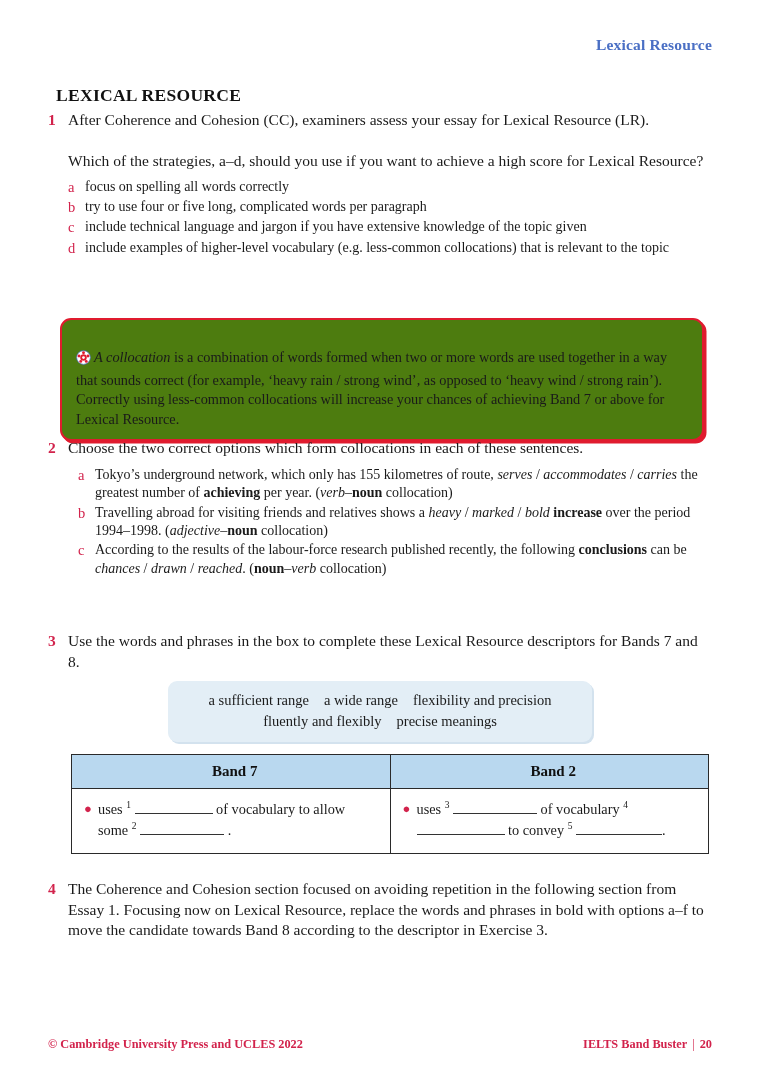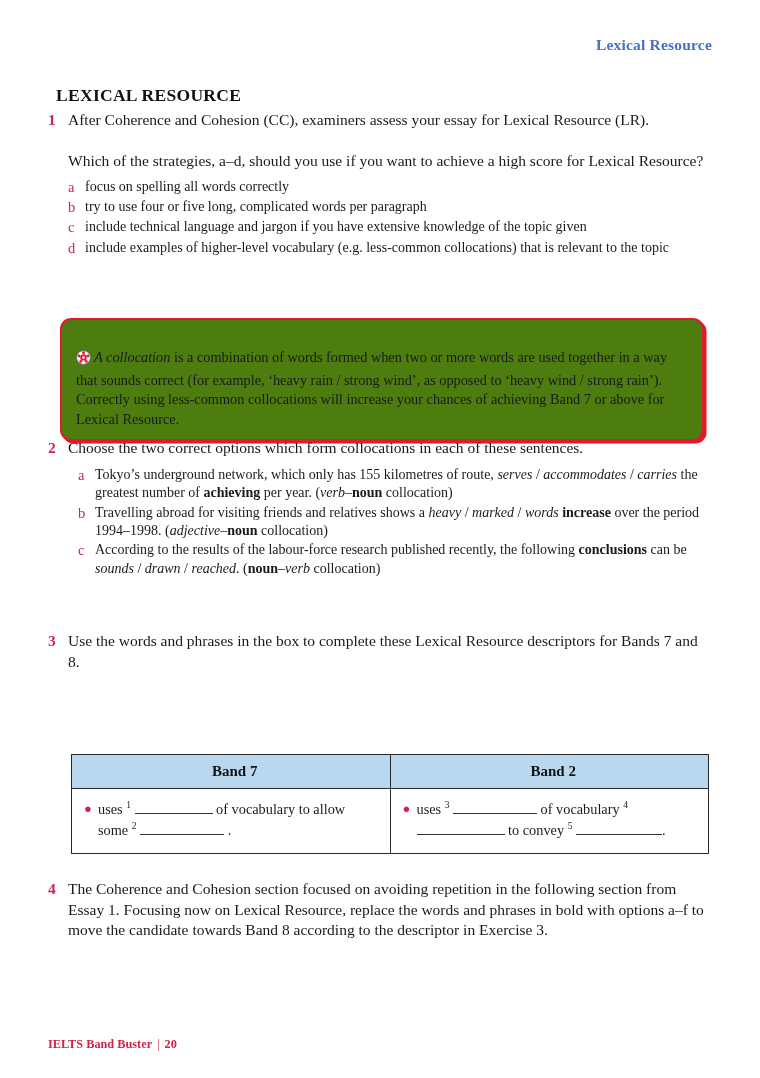--- a/index.html
+++ b/index.html
@@ -288,38 +288,46 @@
         <p>Choose the two correct options which form collocations in each of these sentences.</p>
       </div>
     </div>
     <div class="sublist indent2">
       <div class="sub-row">
         <div class="sub-letter">a</div>
         <div class="sub-text"><span>Tokyo’s underground network, which only has 155 kilometres of route, </span><i>serves</i><span> / </span><i>accommodates</i><span> / </span><i>carries</i><span> the greatest number of </span><b>achieving</b><span> per year. (</span><i>verb</i><span>–</span><b>noun</b><span> collocation)</span></div>
       </div>
       <div class="sub-row">
         <div class="sub-letter">b</div>
-        <div class="sub-text"><span>Travelling abroad for visiting friends and relatives shows a </span><i>heavy</i><span> / </span><i>marked</i><span> / </span><i>words</i><span> </span><b>increase</b><span> over the period 1994–1998. (</span><i>adjective</i><span>–</span><b>noun</b><span> collocation)</span></div>
+        <div class="sub-text"><span>Travelling abroad for visiting friends and relatives shows a </span><i>heavy</i><span> / </span><i>marked</i><span> / </span><i>bold</i><span> </span><b>increase</b><span> over the period 1994–1998. (</span><i>adjective</i><span>–</span><b>noun</b><span> collocation)</span></div>
       </div>
       <div class="sub-row">
         <div class="sub-letter">c</div>
-        <div class="sub-text"><span>According to the results of the labour-force research published recently, the following </span><b>conclusions</b><span> can be </span><i>sounds</i><span> / </span><i>drawn</i><span> / </span><i>reached</i><span>. (</span><b>noun</b><span>–</span><i>verb</i><span> collocation)</span></div>
+        <div class="sub-text"><span>According to the results of the labour-force research published recently, the following </span><b>conclusions</b><span> can be </span><i>chances</i><span> / </span><i>drawn</i><span> / </span><i>reached</i><span>. (</span><b>noun</b><span>–</span><i>verb</i><span> collocation)</span></div>
       </div>
     </div>
   </div>
 
   <div class="exercise" style="top:631px;">
     <div class="ex-row">
       <div class="ex-num">3</div>
       <div class="ex-stem">
         <p>Use the words and phrases in the box to complete these Lexical Resource descriptors for Bands 7 and 8.</p>
       </div>
     </div>
   </div>
 
+  <div class="wordbank">
+    <div class="wordbank-line">
+      <span class="wb-item">a sufficient range</span><span class="wb-gap"></span><span class="wb-item">a wide range</span><span class="wb-gap"></span><span class="wb-item">flexibility and precision</span>
+    </div>
+    <div class="wordbank-line">
+      <span class="wb-item">fluently and flexibly</span><span class="wb-gap"></span><span class="wb-item">precise meanings</span>
+    </div>
+  </div>
 
   <table class="band-table">
     <thead>
       <tr>
         <th>Band 7</th>
         <th>Band 2</th>
       </tr>
     </thead>
     <tbody>
       <tr>
@@ -343,18 +351,19 @@
   <div class="exercise" style="top:879px;">
     <div class="ex-row">
       <div class="ex-num">4</div>
       <div class="ex-stem">
         <p>The Coherence and Cohesion section focused on avoiding repetition in the following section from Essay 1. Focusing now on Lexical Resource, replace the words and phrases in bold with options a–f to move the candidate towards Band 8 according to the descriptor in Exercise 3.</p>
       </div>
     </div>
   </div>
 
   <div class="footer">
+    <div class="footer-left">© Cambridge University Press and UCLES 2022</div>
     <div class="footer-right">
       <span>IELTS Band Buster</span><span class="sep">|</span><span>20</span>
     </div>
   </div>
 
 </div>
 
 </body></html>

